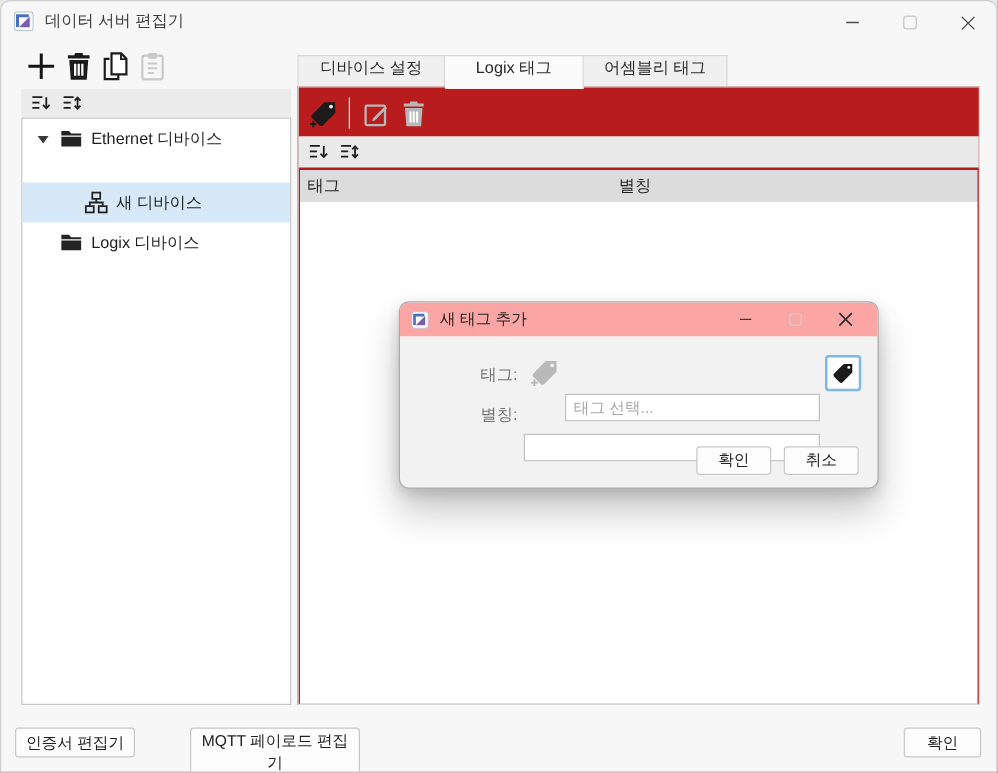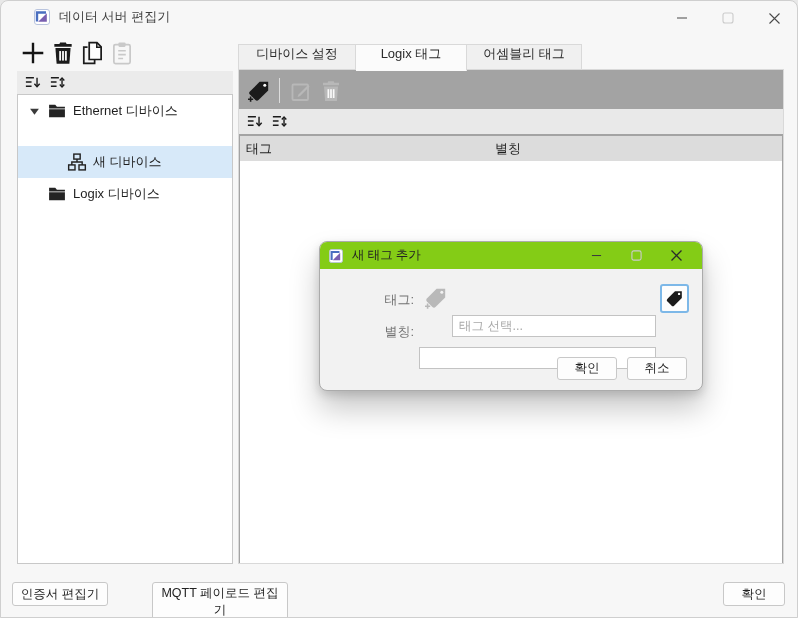--- a/index.html
+++ b/index.html
@@ -3,21 +3,21 @@
 <meta charset="utf-8">
 <style>
   html,body{margin:0;padding:0;background:#e8e8e8;}
   *{box-sizing:border-box;}
   .window{
     position:relative;width:798px;height:618px;background:#f7f7f7;
     border:1px solid #cfcfcf;border-radius:8px 8px 0 0;overflow:hidden;
     font-family:"Liberation Sans","DejaVu Sans",sans-serif;color:#2b2b2b;
   }
   
-  .titlebar{position:absolute;left:0;top:0;width:100%;height:32px;display:flex;align-items:center;padding-left:23px;}
+  .titlebar{position:absolute;left:0;top:0;width:100%;height:32px;display:flex;align-items:center;}
   .app-icon{margin-left:10px;width:16px;height:16px;flex:0 0 auto;}
   .title-text{margin-left:9px;font-size:13px;color:#3d3d3d;}
   .win-controls{position:absolute;right:0;top:0;display:flex;}
   .win-btn{width:46px;height:34px;display:flex;align-items:center;justify-content:center;cursor:default;}
   
   .tb-icon{position:absolute;top:39px;width:26px;height:26px;}
   
   .side-header{position:absolute;left:16px;top:70px;width:216px;height:23px;background:#ebebeb;display:flex;align-items:center;gap:8px;padding-left:7px;}
   .tree-ctl{width:17px;height:17px;}
   .side-tree{position:absolute;left:16px;top:93px;width:216px;height:470px;background:#fff;border:1px solid #c8c8c8;}
@@ -28,31 +28,31 @@
   .tree-folder.noindent{margin-left:29px;}
   .tree-net{width:20px;height:20px;margin-left:49px;flex:0 0 auto;}
   .tree-label{margin-left:6px;}
   
   .tabs{position:absolute;left:237px;top:43px;display:flex;}
   .tab{height:26px;border:1px solid #d9d9d9;border-left-width:0;background:#f0f0f0;display:flex;justify-content:center;font-size:13px;color:#2b2b2b;}
   .tab:first-child{border-left-width:1px;}
   .tab.active{background:#fbfbfb;border-bottom-color:#fbfbfb;height:27px;z-index:3;}
   .tab-1{width:118px;}.tab-2{width:111px;}.tab-3{width:115px;}
   
-  .panel{position:absolute;left:237px;top:68px;width:546px;height:495px;background:#a3a3a3;border:1px solid #d9d9d9;}
+  .panel{position:absolute;left:237px;top:68px;width:546px;height:495px;background:#b91c1c;border:1px solid #d9d9d9;}
   .panel-tool{position:absolute;width:24px;height:24px;top:9px;}
   .pt-sep{position:absolute;left:40px;top:8px;width:1px;height:25px;background:#dcdcdc;}
   .panel-treebar{position:absolute;left:0;top:39px;width:100%;height:25px;background:#e9e9e9;display:flex;align-items:center;gap:8px;padding-left:7px;}
   .grid-header{position:absolute;left:1px;top:66px;width:542px;height:25px;background:#dcdcdc;display:flex;align-items:center;font-size:13px;color:#1f1f1f;}
   .gh-col1{width:255px;padding-left:6px;}
   .gh-col2{flex:1;}
   .grid-body{position:absolute;left:1px;top:91px;width:542px;height:402px;background:#ffffff;}
   
   .dialog{position:absolute;left:318px;top:240px;width:384px;height:150px;background:#f2f2f2;border:1px solid #ababab;border-radius:8px;overflow:hidden;box-shadow:0 18px 30px rgba(0,0,0,.22),0 4px 10px rgba(0,0,0,.14);z-index:10;}
-  .dlg-titlebar{position:absolute;left:0;top:0;width:100%;height:27px;background:#84cc16;display:flex;align-items:center;font-family:Liberation Serif, serif;}
+  .dlg-titlebar{position:absolute;left:0;top:0;width:100%;height:27px;background:#fca5a5;display:flex;align-items:center;}
   .dlg-icon{margin-left:9px;width:14px;height:14px;}
   .dlg-title{margin-left:9px;font-size:12.5px;color:#222;}
   .dlg-controls{position:absolute;right:6px;top:0;height:27px;display:flex;}
   .dlg-btnc{width:40px;height:27px;display:flex;align-items:center;justify-content:center;}
   .dlg-label{position:absolute;left:0;width:94px;text-align:right;font-size:13px;color:#737373;}
   .dlg-input{position:absolute;height:22px;border:1px solid #c3c3c3;background:#fff;font-size:12.5px;padding:0 6px;font-family:inherit;color:#222;margin-top:28px;}
   .dlg-input::placeholder{color:#a8a8a8;}
   .tag-gray-icon{position:absolute;left:104px;top:44px;width:24px;height:24px;}
   .tag-pick-btn{position:absolute;left:340px;top:42px;width:29px;height:29px;background:#fdfdfd;border:2px solid #7db8e8;border-radius:3px;display:flex;align-items:center;justify-content:center;padding:0;}
   .btn{background:#fdfdfd;border:1px solid #c8c8c8;border-radius:3px;font-size:12.5px;font-family:inherit;color:#222;display:flex;align-items:center;justify-content:center;}

